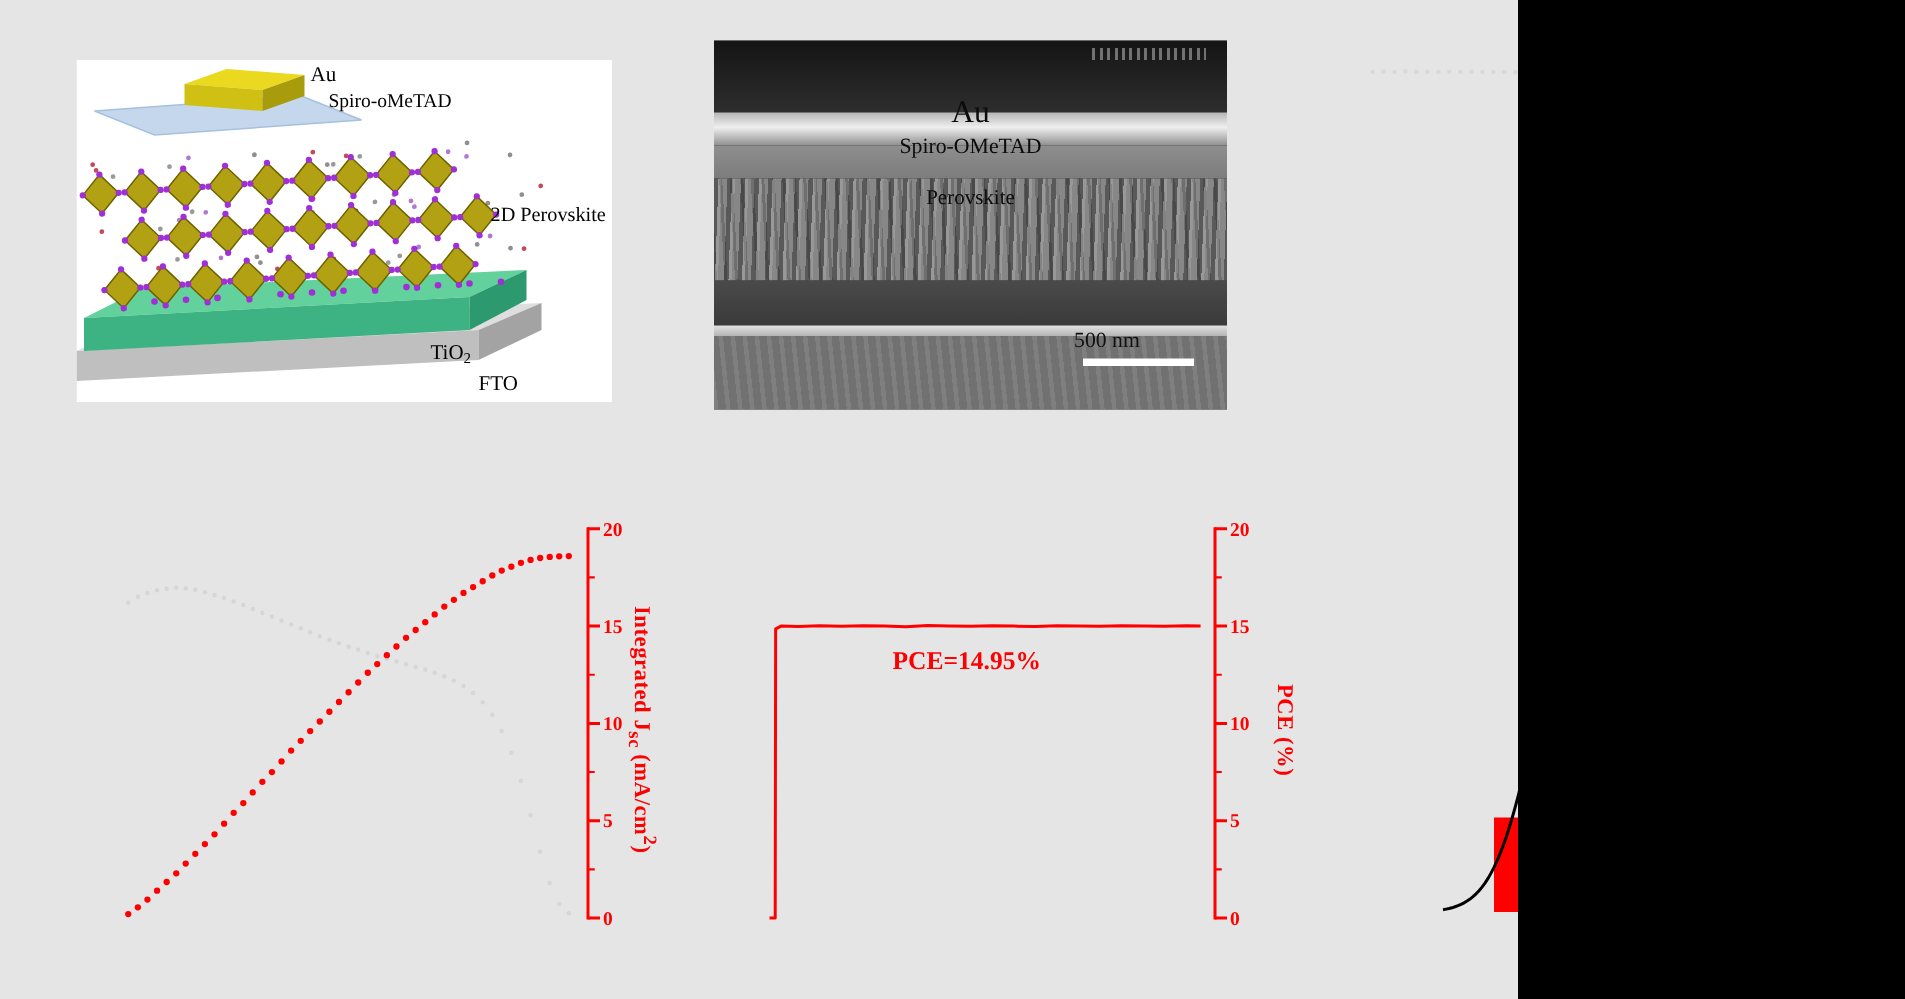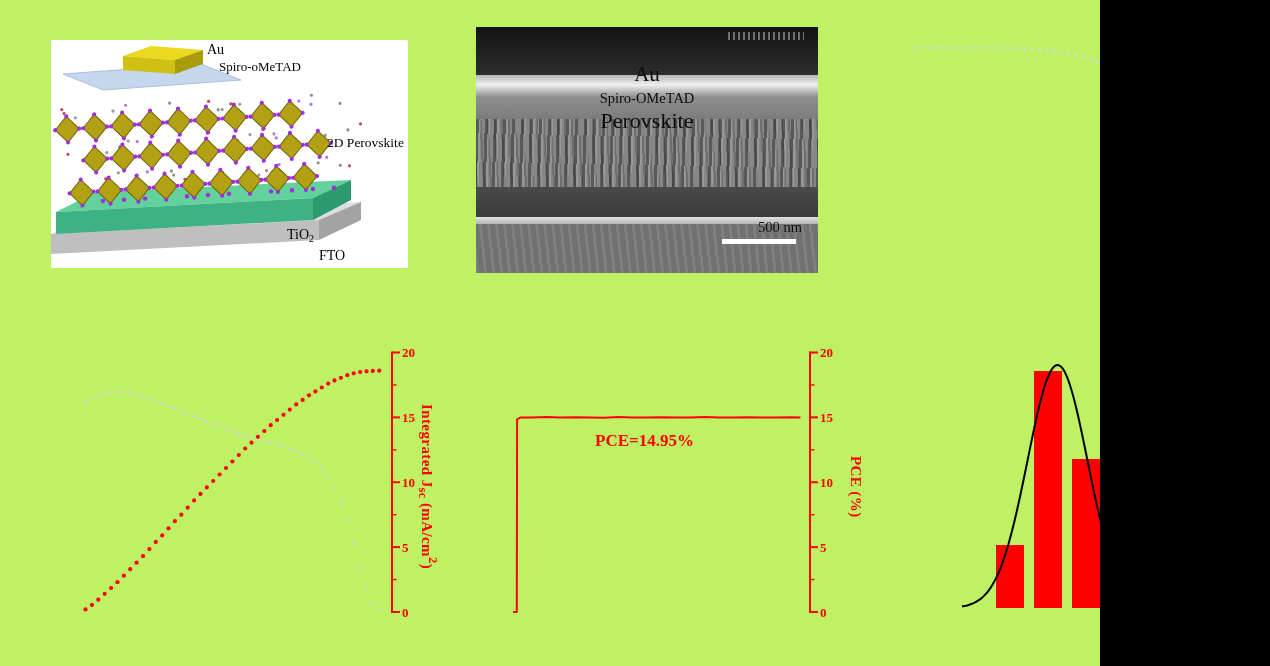--- a/index.html
+++ b/index.html
@@ -1,17 +1,17 @@
 <!DOCTYPE html>
 <html><head>
 <meta charset="utf-8">
 <style>
   *{margin:0;padding:0;box-sizing:border-box}
   html,body{background:#000}
-  .fig{position:relative;width:1100px;height:666px;background:#bef264;overflow:hidden;
+  .fig{position:relative;width:1012px;height:666px;background:#e5e5e5;overflow:hidden;
        font-family:"Liberation Serif","DejaVu Serif",serif}
   .panel{position:absolute}
   .abs{position:absolute}
   svg{display:block}
   
   .sem{background:#2a2a2a;overflow:hidden}
   .sem-band{position:absolute;left:0;right:0}
   .sem-label{position:absolute;left:0;right:0;text-align:center;color:#0b0b0b;line-height:1.1}
   .sem-hud{position:absolute;opacity:.55;
      background:repeating-linear-gradient(90deg,rgba(255,255,255,.7) 0 2px,rgba(255,255,255,0) 2px 5px)}
@@ -274,22 +274,22 @@
     <div class="sem-band" style="top:70px;height:22px;background:linear-gradient(#8e8e8e,#7c7c7c)"></div>
     <div class="sem-band" style="top:92px;height:68px;background:#878787"></div>
     <div class="perov-tex" style="top:92px;height:68px"></div>
     <div class="sem-band" style="top:160px;height:30px;background:linear-gradient(#4a4a4a,#3a3a3a)"></div>
     <div class="sem-band" style="top:190px;height:7px;background:linear-gradient(#e2e2e2,#b5b5b5)"></div>
     <div class="sem-band" style="top:197px;height:49px;background:#787878"></div>
     <div class="glass-tex" style="top:197px;height:49px"></div>
 
     <div class="sem-label" style="top:36px;font-size:21px">Au</div>
     <div class="sem-label" style="top:64px;font-size:14.5px">Spiro-OMeTAD</div>
-    <div class="sem-label" style="top:82px;font-size:22px">Perovskite</div>
-    <div class="abs" style="left:240px;top:192px;width:86px;text-align:right;color:#101010;font-size:14.5px">500 nm</div>
+    <div class="sem-label" style="top:98px;font-size:14px">Perovskite</div>
+    <div class="abs" style="left:240px;top:192px;width:86px;text-align:left;color:#101010;font-size:14.5px">500 nm</div>
     <div class="abs" style="left:246px;top:212px;width:74px;height:5px;background:#fff"></div>
   </div>
 
   <svg class="panel" style="left:890px;top:20px" viewBox="0 0 380 300" width="380" height="300">
       <g>
         <rect x="23.7" y="26.6" width="2.6" height="2.6" fill="#d8d8d8"></rect>
         <rect x="31.0" y="26.3" width="2.6" height="2.6" fill="#d8d8d8"></rect>
         <rect x="38.3" y="26.7" width="2.6" height="2.6" fill="#d8d8d8"></rect>
         <rect x="45.7" y="26.3" width="2.6" height="2.6" fill="#d8d8d8"></rect>
         <rect x="53.0" y="26.6" width="2.6" height="2.6" fill="#d8d8d8"></rect>

